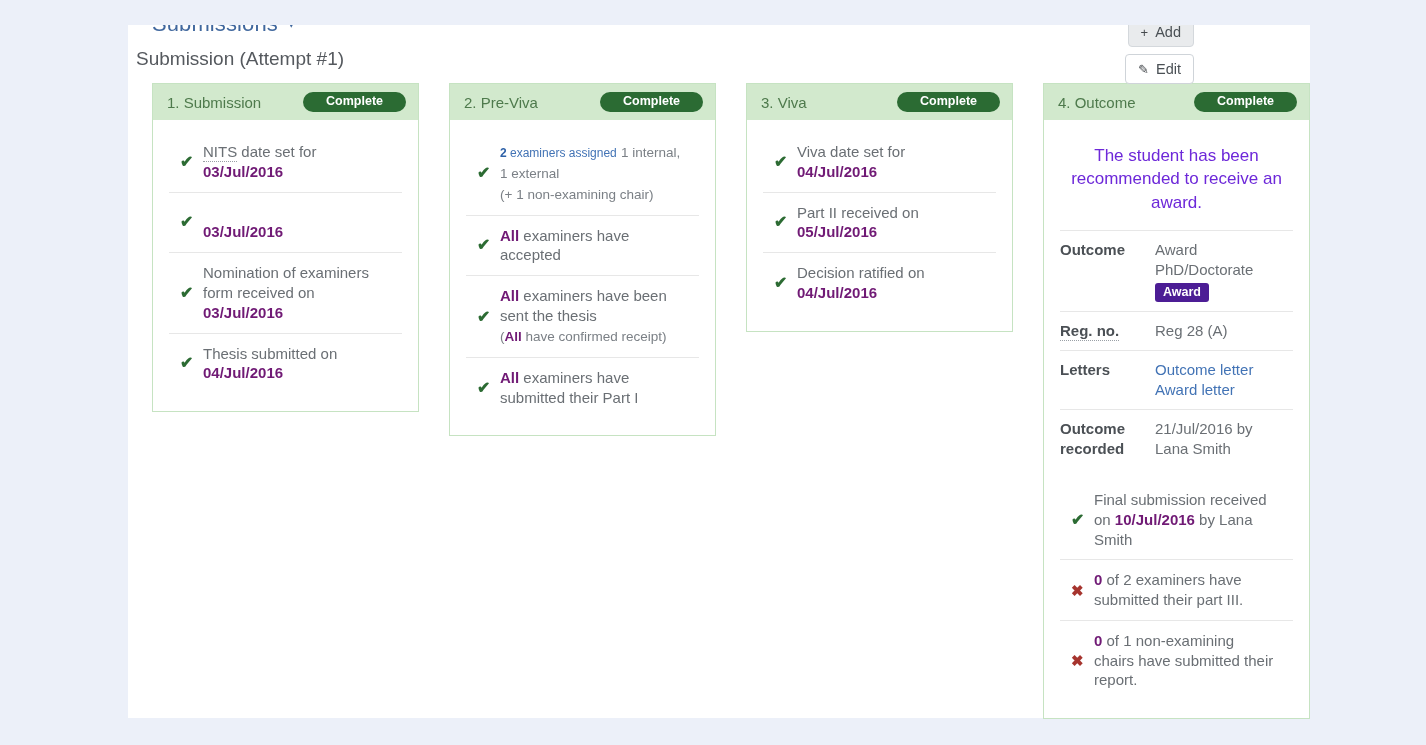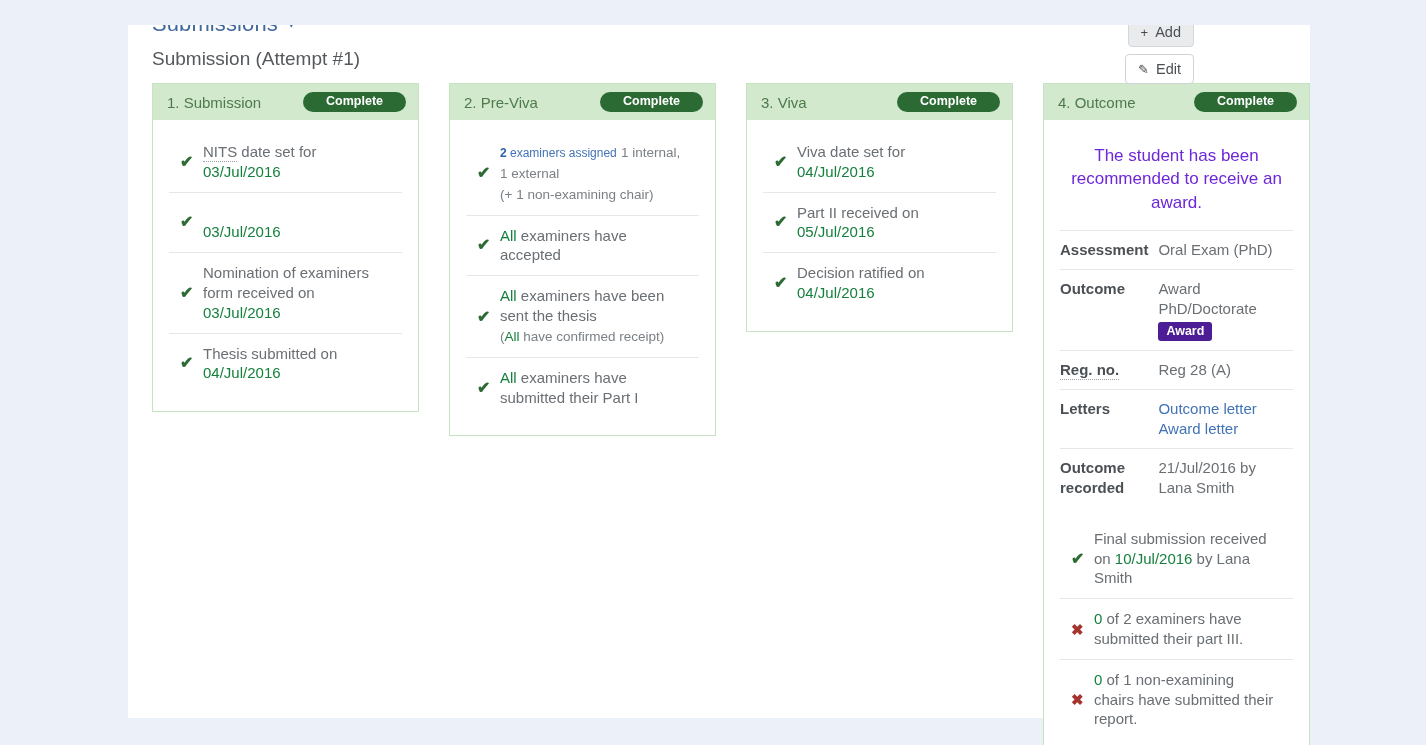--- a/index.html
+++ b/index.html
@@ -84,21 +84,21 @@
   }
   .btn.secondary {
     background: #e9ebed;
     border-color: #d4d8dc;
   }
   .btn .glyph { font-size: 13px; color: #45494d; }
 
   
   .attempt-title {
     position: absolute;
-    left: 24px;
+    left: 8px;
     top: 23px;
     font-size: 19px;
     color: #55595e;
     font-weight: 400;
     white-space: nowrap;
   }
 
   
   .cards {
     position: absolute;
@@ -164,21 +164,21 @@
   }
   .tick { color: #2c6b33; font-weight: bold; }
   .cross { color: #a6342e; font-weight: bold; font-size: 15px; }
 
   .row-text {
     flex: 1 1 auto;
     font-size: 15px;
     line-height: 1.32;
     color: #6a6f74;
   }
-  .row-text b { color: #15803d; font-weight: normal; }
+  .row-text b { color: #701a75; font-weight: bold; }
   .row-sub {
     font-size: 13.5px;
     color: #7b8086;
     line-height: 1.4;
   }
   .row-link {
     color: #4273b5;
     font-size: 12px;
     cursor: pointer;
     line-height: 1.35;
@@ -384,24 +384,20 @@
       <div class="card-head">
         <span class="card-head-title">4. Outcome</span>
         <span class="badge-complete">Complete</span>
       </div>
       <div class="card-body">
 
         <div class="outcome-msg">The student has been recommended to receive an award.</div>
 
         <table class="kv-table">
           <tbody>
-            <tr>
-              <td class="kv-key">Assessment</td>
-              <td class="kv-val">Oral Exam (PhD)</td>
-            </tr>
             <tr>
               <td class="kv-key">Outcome</td>
               <td class="kv-val">
                 <span>Award PhD/Doctorate</span>
                 <span class="badge-award">Award</span>
               </td>
             </tr>
             <tr>
               <td class="kv-key"><span class="abbr">Reg. no.</span></td>
               <td class="kv-val">Reg 28 (A)</td>

